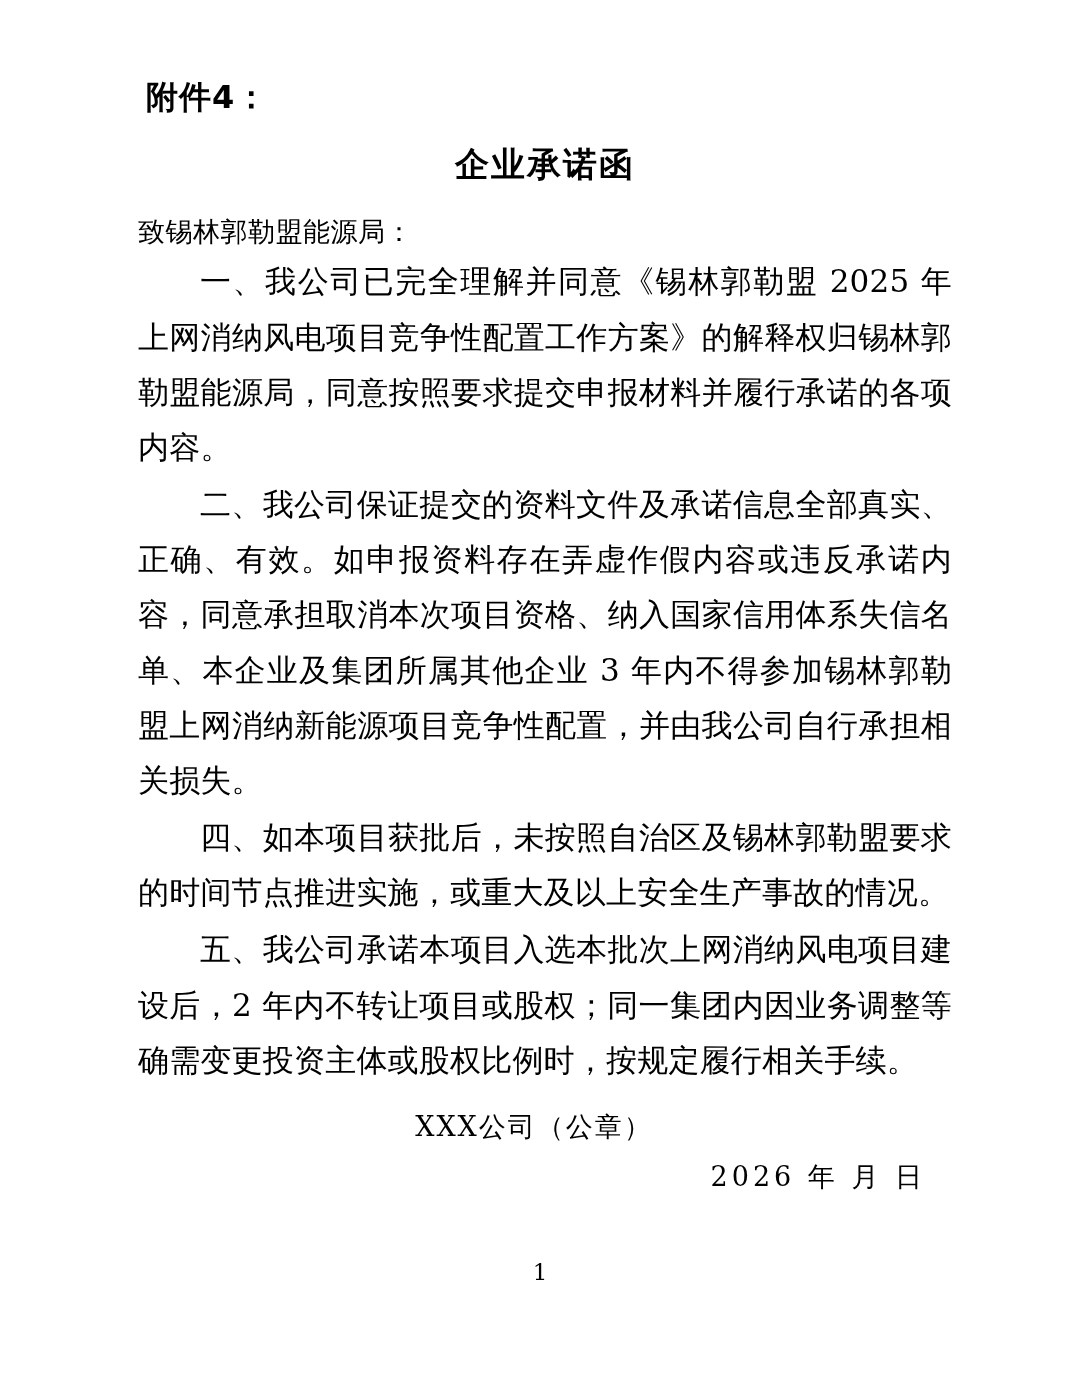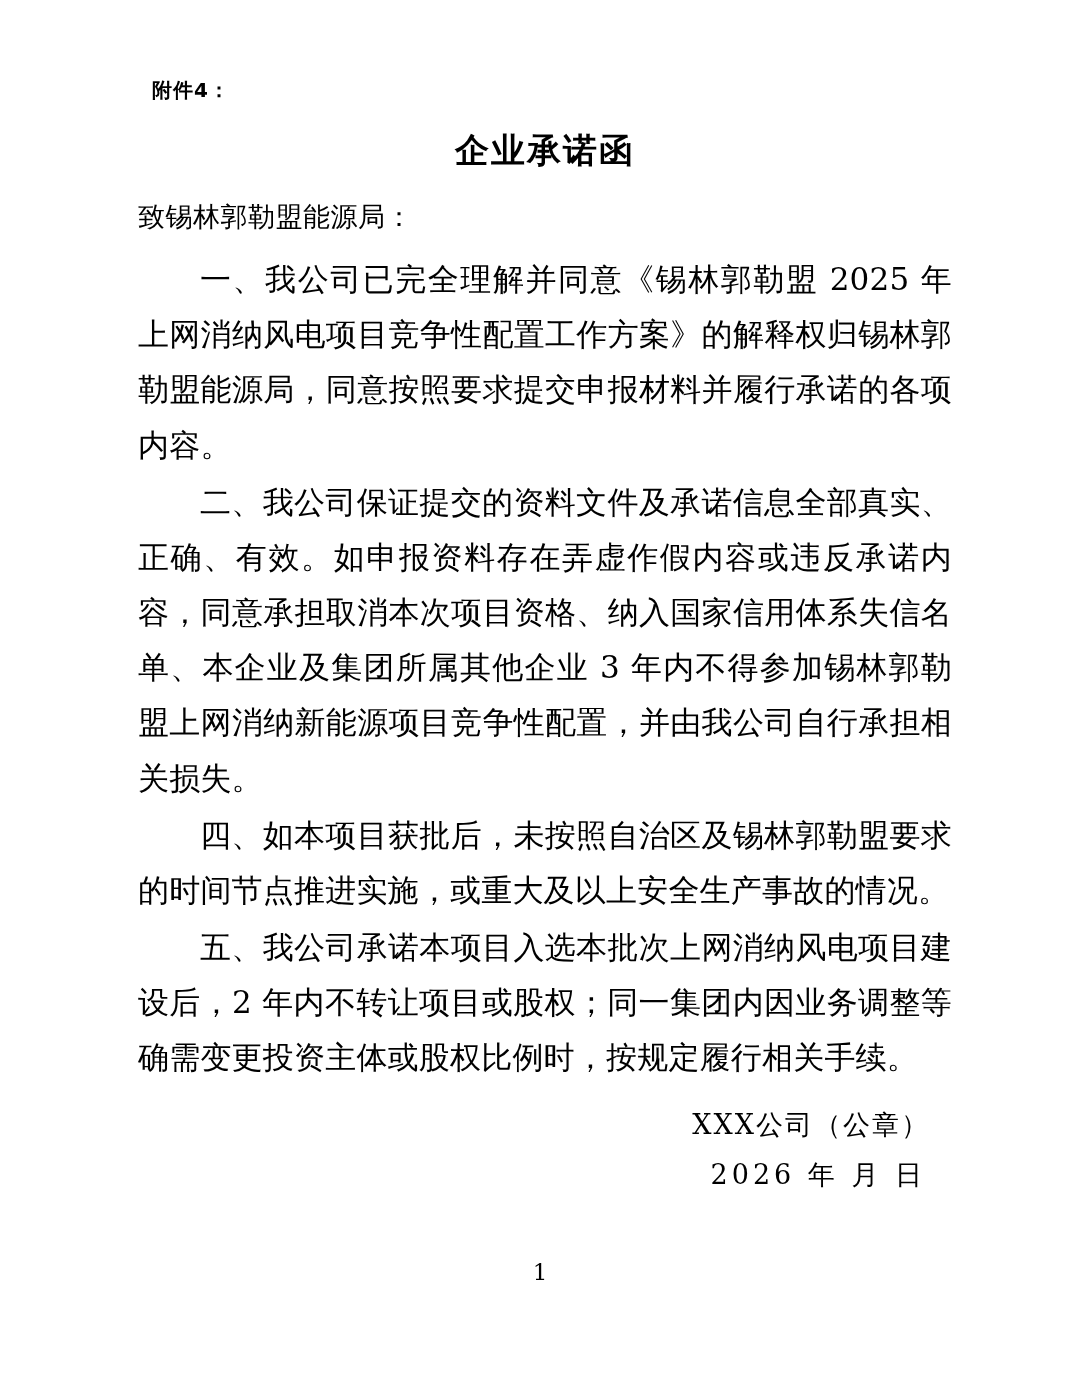--- a/index.html
+++ b/index.html
@@ -17,59 +17,60 @@
   }
   .page {
     width: 1080px;
     height: 1373px;
     box-sizing: border-box;
     padding: 78px 128px 0 138px;
     position: relative;
   }
   .attachment-label {
     font-family: "DejaVu Sans", "Liberation Sans", sans-serif;
-    font-size: 20px;
+    font-size: 32px;
     font-weight: bold;
     letter-spacing: 1px;
-    margin: 0 0 26px 14px;
+    margin: 0 0 26px 8px;
     line-height: 1.2;
   }
   .doc-title {
     font-family: "DejaVu Sans", "Liberation Sans", sans-serif;
     font-size: 34px;
     font-weight: bold;
     text-align: center;
     letter-spacing: 2px;
     margin: 0 0 24px 0;
     line-height: 1.3;
   }
   .salutation {
     font-size: 27px;
     line-height: 1.55;
-    margin: 0 0 14px 0;
+    margin: 0 0 2px 0;
     letter-spacing: 0.5px;
   }
   .para {
     font-size: 31px;
     line-height: 1.78;
     text-indent: 2em;
     margin: 0 0 2px 0;
     text-align: justify;
     text-justify: inter-ideograph;
     letter-spacing: 0.2px;
   }
   .signature-block {
     margin-top: 14px;
     text-align: right;
     padding-right: 22px;
   }
   .sign-line {
     font-size: 27px;
     line-height: 1.85;
     letter-spacing: 2px;
+    text-align: center;
   }
   .sign-date {
     font-size: 27px;
     line-height: 1.85;
     letter-spacing: 4px;
     padding-right: 4px;
     text-align: right;
   }
   .page-number {
     position: absolute;

